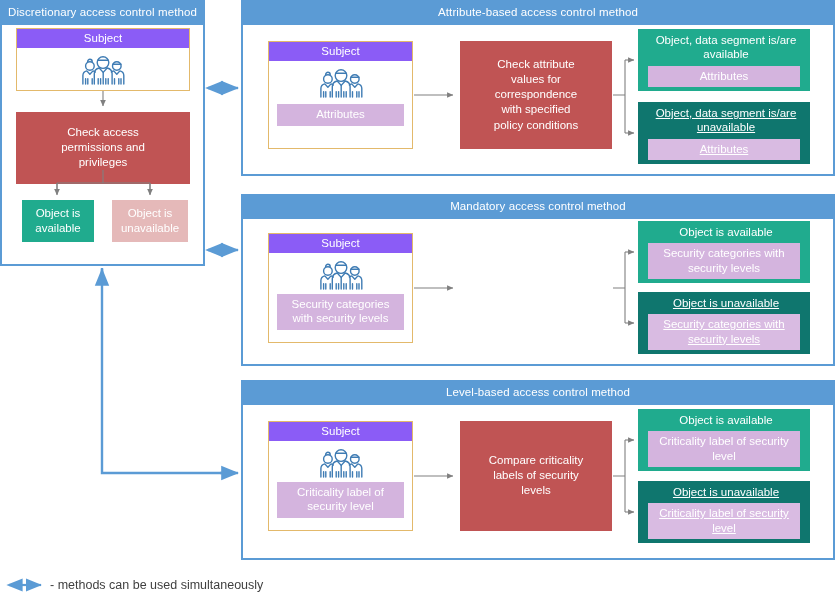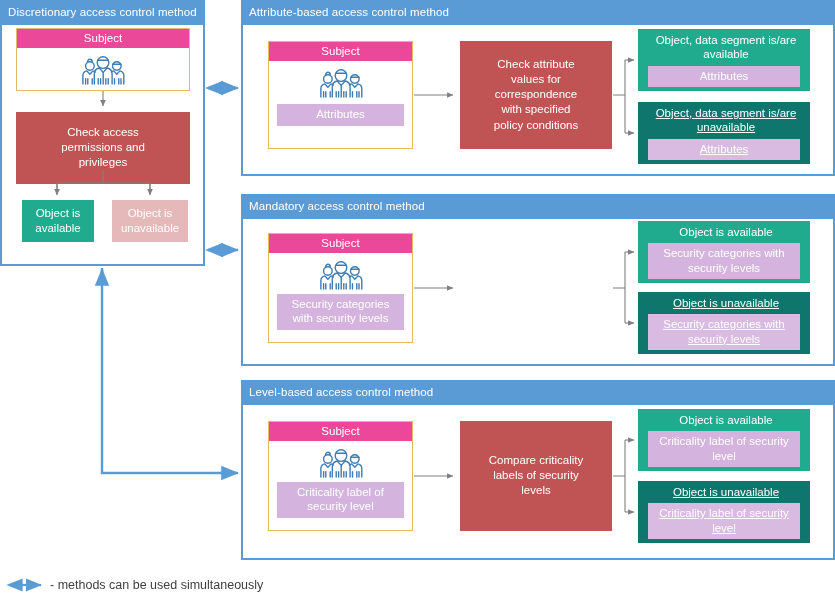--- a/index.html
+++ b/index.html
@@ -26,20 +26,21 @@
     box-sizing: border-box;
     border: 2px solid #5b9bd5;
     background: #ffffff;
   }
   .panel-header {
     box-sizing: border-box;
     background: #5b9bd5;
     color: #ffffff;
     font-size: 11.5px;
     line-height: 1.2;
+    text-align: center;
     padding: 4px 6px 5px 6px;
     letter-spacing: .1px;
   }
   .panel-body {
     position: relative;
     width: 100%;
   }
 
   
   #panel-dac   { left: 0px;   top: 0px;   width: 205px; height: 266px; }
@@ -49,21 +50,21 @@
 
   
   .subject-card {
     position: absolute;
     box-sizing: border-box;
     border: 1px solid #e3b96b;
     background: #ffffff;
   }
   .subject-title {
     box-sizing: border-box;
-    background: #ec4899;
+    background: #8b5cf6;
     color: #ffffff;
     font-size: 11.5px;
     text-align: center;
     padding: 3px 4px 4px 4px;
   }
   .subject-body {
     position: relative;
     box-sizing: border-box;
     width: 100%;
     display: flex;

